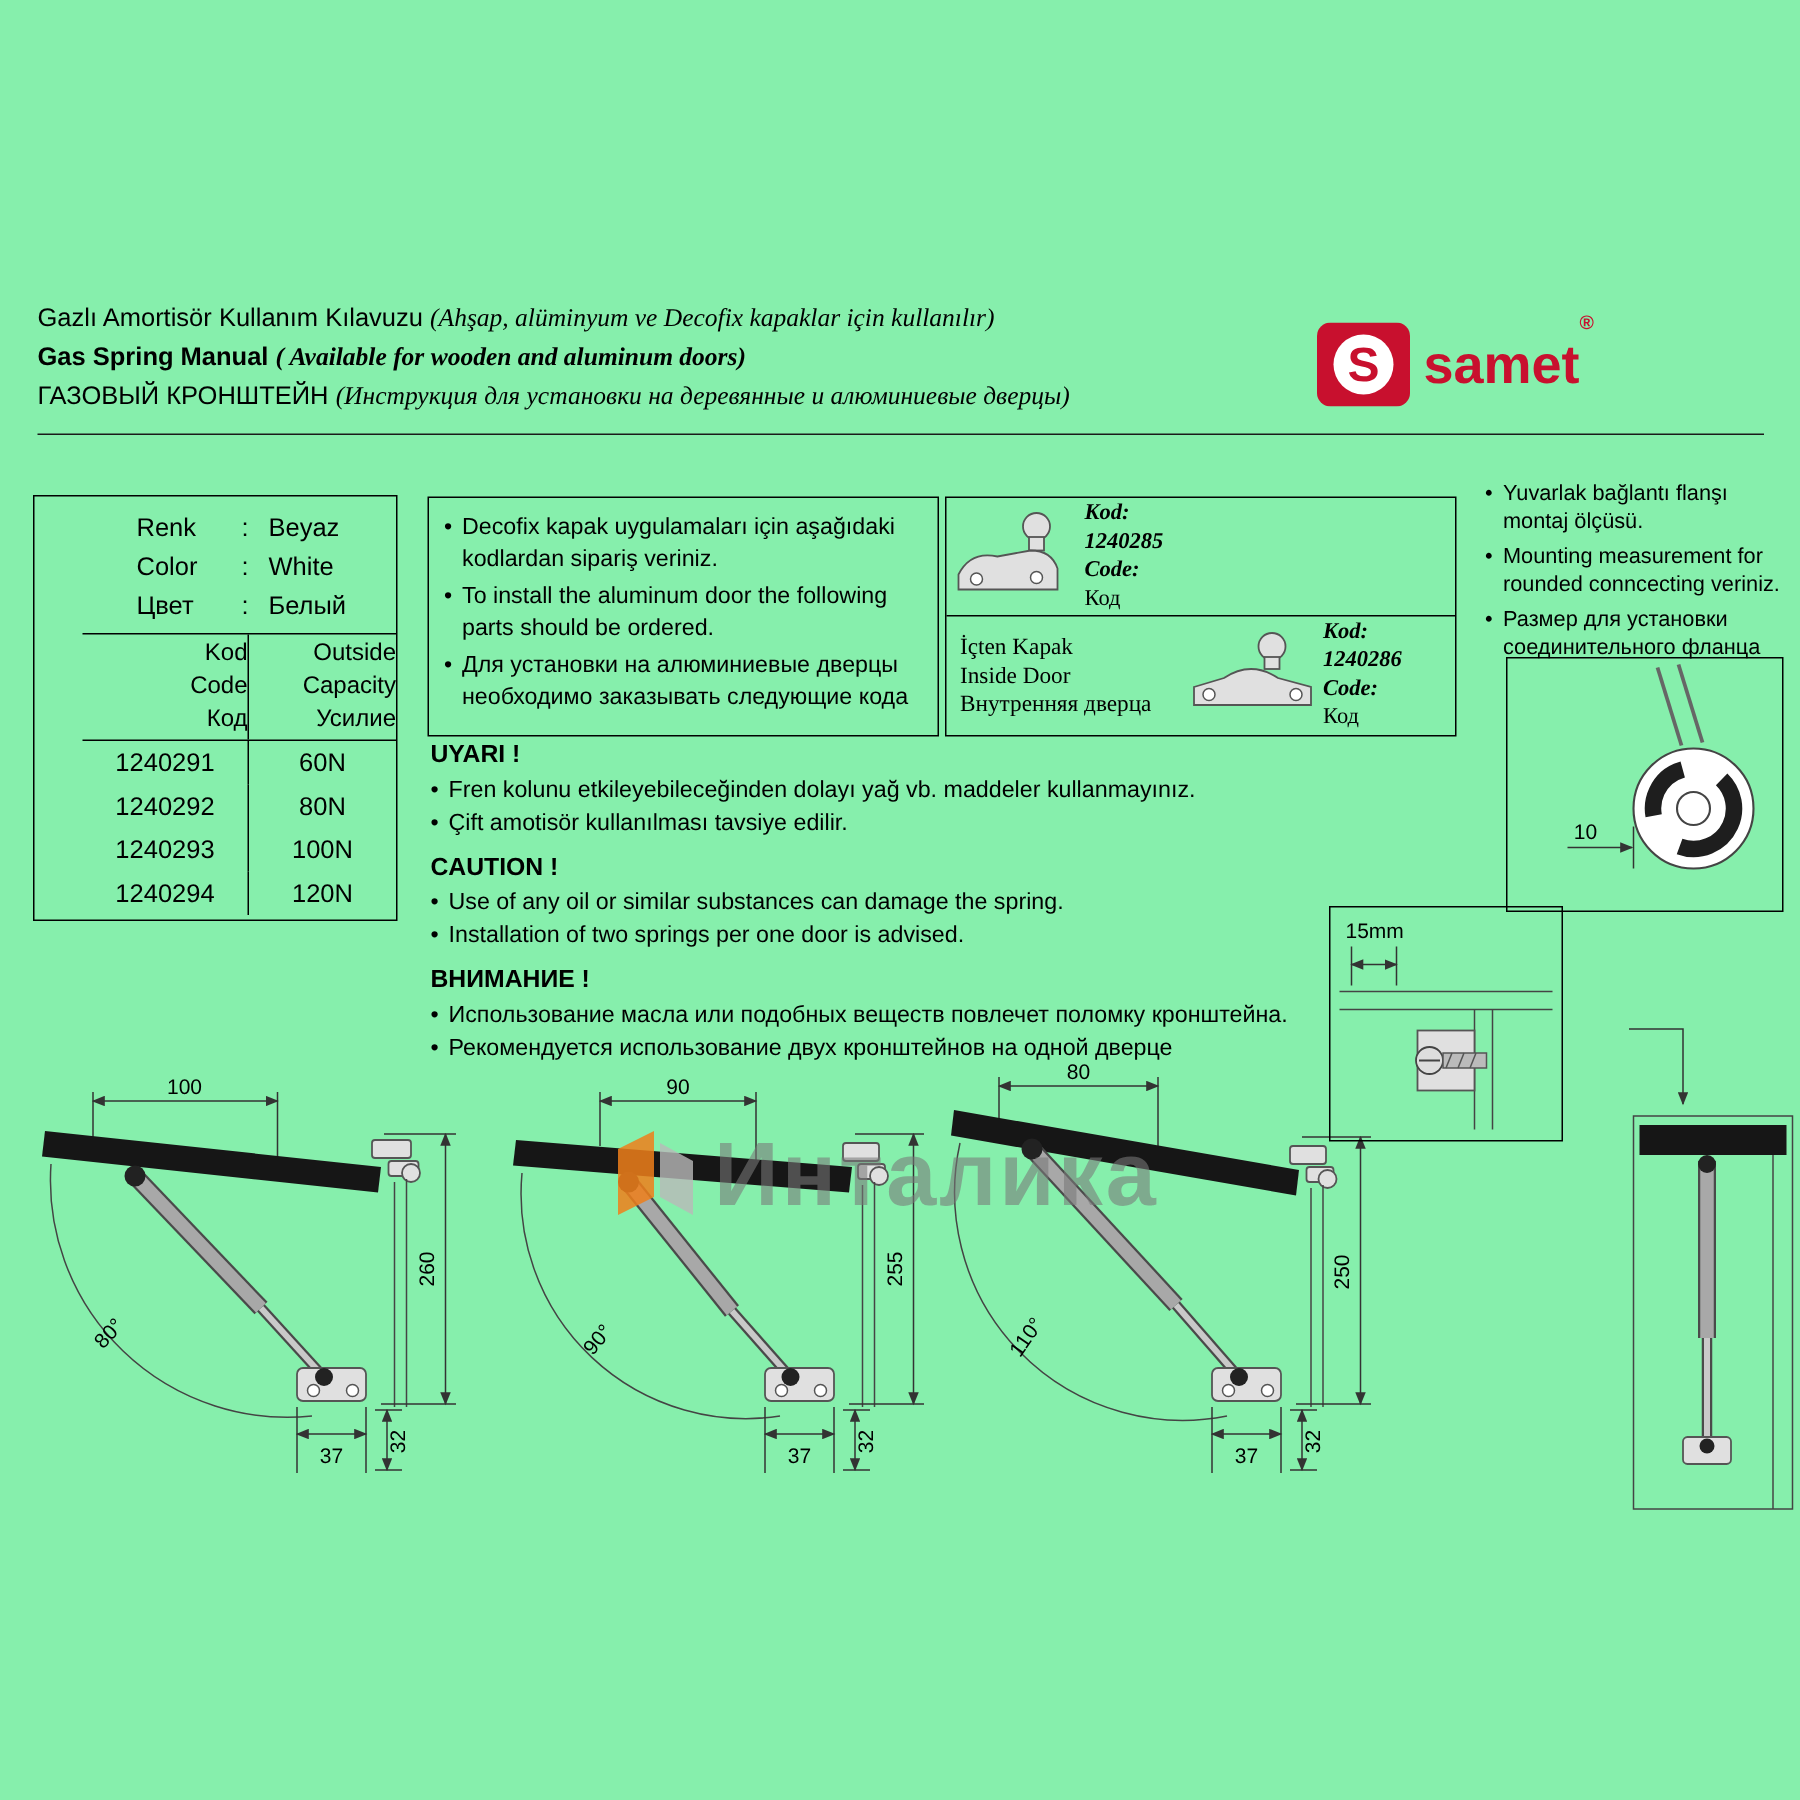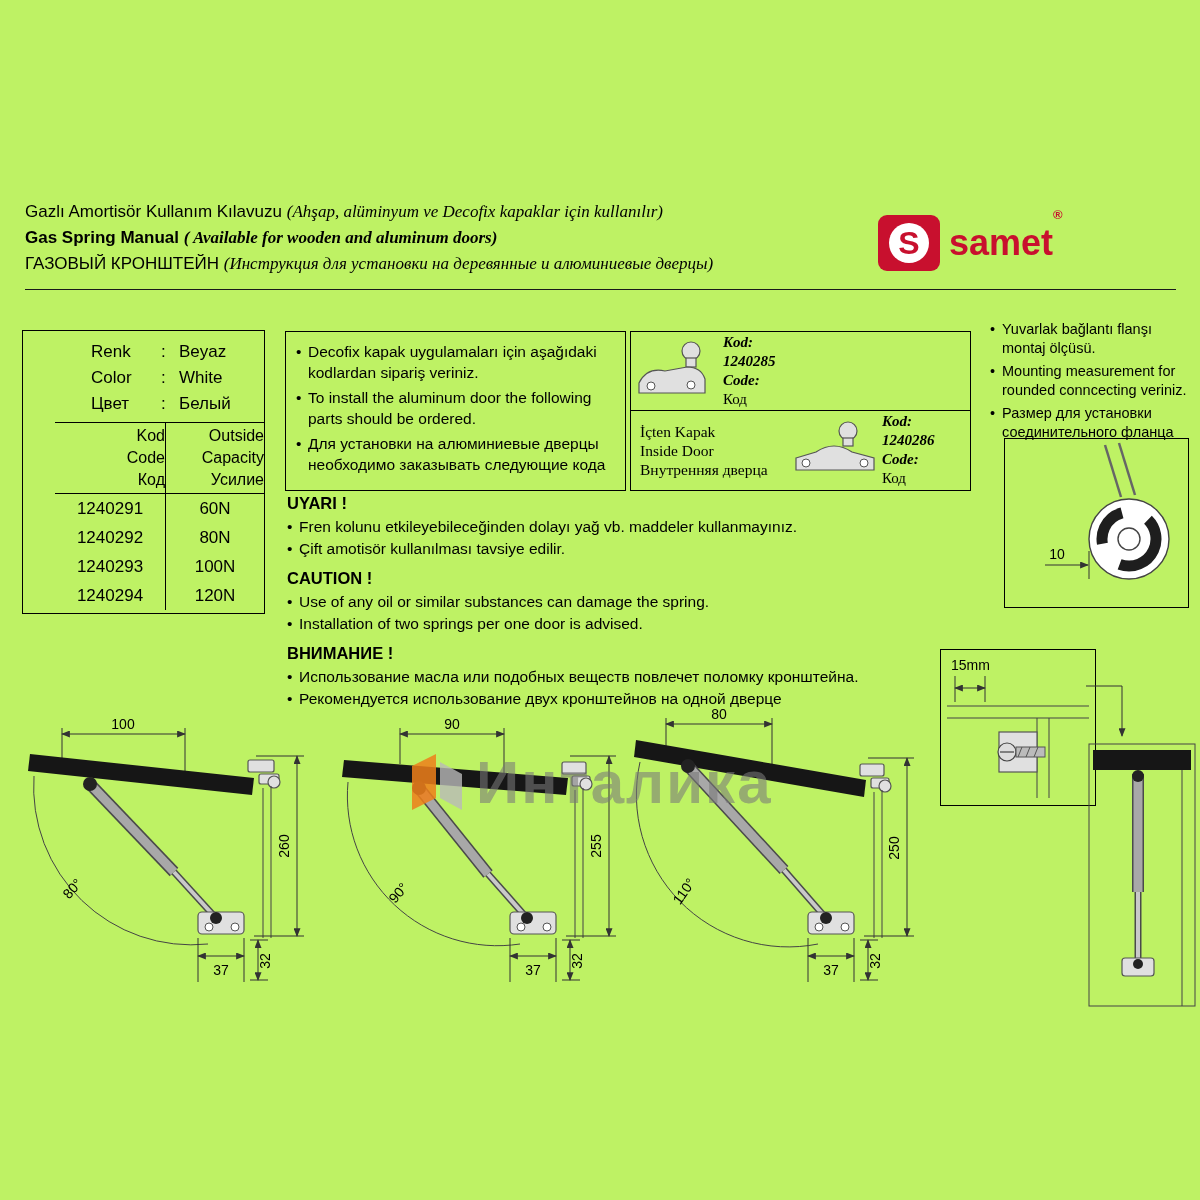--- a/index.html
+++ b/index.html
@@ -1,16 +1,16 @@
 <!DOCTYPE html>
 <html><head>
 <meta charset="utf-8">
 <style>
   html,body{margin:0;padding:0;background:#fff;}
-  .page{position:relative;width:1200px;height:1200px;background:#bef264;overflow:hidden;
+  .page{position:relative;width:1200px;height:1200px;background:#86efac;overflow:hidden;
         font-family:"Liberation Sans",sans-serif;color:#000;}
   .abs{position:absolute;}
   .serif{font-family:"Liberation Serif",serif;}
   .it{font-style:italic;}
   .b{font-weight:bold;}
 
   
   .hline-txt{font-size:17px;height:26px;white-space:nowrap;}
   .logo-wrap{display:flex;align-items:center;gap:9px;}
   .logo-word{font-size:36px;font-weight:bold;color:#c8102e;line-height:1;letter-spacing:0;}
@@ -423,21 +423,21 @@
     <line x1="232" y1="240" x2="232" y2="284" class="dim"></line>
     <line x1="186" y1="258" x2="232" y2="258" class="dim" marker-start="url(#ar-s)" marker-end="url(#ar-e)"></line>
     <text x="209" y="277" class="dt" text-anchor="middle">37</text>
 
     <line x1="238" y1="242" x2="256" y2="242" class="dim"></line>
     <line x1="238" y1="282" x2="256" y2="282" class="dim"></line>
     <line x1="246" y1="242" x2="246" y2="282" class="dim" marker-start="url(#ar-s)" marker-end="url(#ar-e)"></line>
     <text x="258" y="263" class="dt" text-anchor="middle" transform="rotate(-90 258 263)">32</text>
   </svg>
 
-  <div class="abs box" style="left:940px;top:604px;width:156px;height:157px;margin-top:45px;">
+  <div class="abs box" style="left:886px;top:604px;width:156px;height:157px;">
     <svg width="153" height="153" viewBox="0 0 153 153">
       <text x="10" y="20" class="dt">15mm</text>
       <line x1="14" y1="26" x2="14" y2="52" class="dim"></line>
       <line x1="44" y1="26" x2="44" y2="52" class="dim"></line>
       <line x1="14" y1="38" x2="44" y2="38" class="dim" marker-start="url(#ar-s)" marker-end="url(#ar-e)"></line>
       <line x1="6" y1="56" x2="148" y2="56" class="thin"></line>
       <line x1="6" y1="68" x2="148" y2="68" class="thin"></line>
       <line x1="96" y1="68" x2="96" y2="148" class="thin"></line>
       <line x1="108" y1="68" x2="108" y2="148" class="thin"></line>
       <rect x="58" y="82" width="38" height="40" class="part"></rect>

